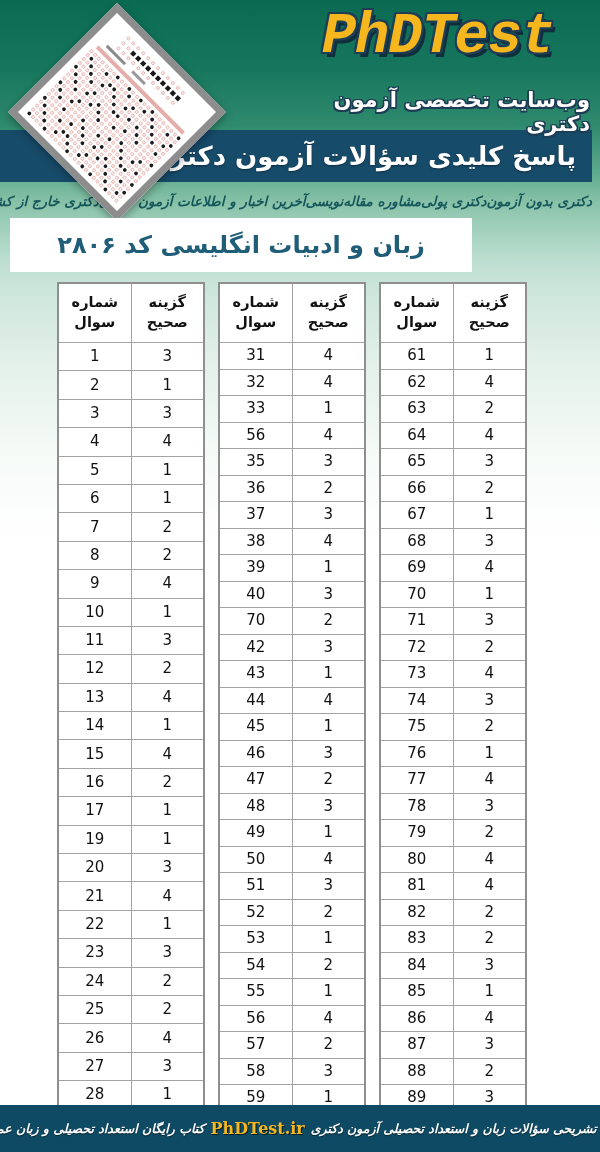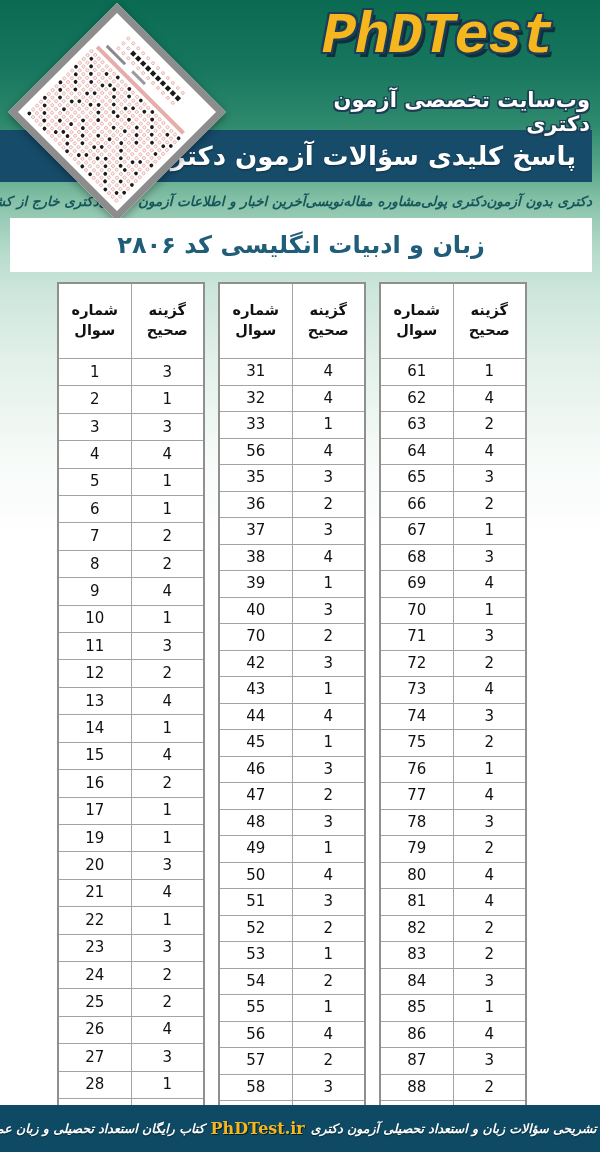--- a/index.html
+++ b/index.html
@@ -52,42 +52,42 @@
   .diamond{
     position:absolute;left:40px;top:35px;width:140px;height:140px;
     transform:rotate(45deg);
     border:7px solid #8d8d8d;background:#ffffff;
     box-shadow:2px 2px 8px rgba(0,0,0,.35);
     z-index:5;overflow:hidden;
   }
   .diamond svg{display:block;width:140px;height:140px;}
   
   .title-bar{
-    position:absolute;top:218px;left:10px;width:582px;height:54px;
+    position:absolute;top:218px;left:10px;width:462px;height:54px;
     background:#ffffff;display:flex;align-items:center;justify-content:center;
     direction:rtl;z-index:6;
   }
   .title-bar span{
     color:var(--title_teal,#205d78);font-size:24px;font-weight:bold;
   }
   
   .tables{
     position:absolute;top:282px;left:57px;display:flex;gap:13px;z-index:4;
   }
   table{
     border-collapse:collapse;background:#ffffff;
     border:2px solid #8f8f8f;width:148px;table-layout:fixed;
   }
   th,td{
     border:1px solid #a3a3a3;text-align:center;vertical-align:middle;
     font-family:"DejaVu Sans",sans-serif;color:#111111;padding:0;
   }
   th{
     font-size:14.5px;font-weight:bold;direction:rtl;
-    padding:17px 0;line-height:1.35;height:40px;
+    padding:9px 0;line-height:1.35;height:40px;
   }
   td{font-size:15px;height:25.5px;line-height:1;}
   
   .footer{
     position:absolute;bottom:0;left:0;width:600px;height:47px;
     background:var(--footer_teal,#0e4a63);
     display:flex;align-items:center;justify-content:center;gap:6px;
     direction:rtl;white-space:nowrap;z-index:7;
   }
   .footer .f-text{
@@ -696,24 +696,20 @@
           </tr>
           <tr>
             <td>27</td>
             <td>3</td>
           </tr>
           <tr>
             <td>28</td>
             <td>1</td>
           </tr>
           <tr>
-            <td>29</td>
-            <td>2</td>
-          </tr>
-          <tr>
             <td>30</td>
             <td>2</td>
           </tr>
         </tbody>
       </table>
       <table>
         <thead>
           <tr>
             <th>
               <div>شماره</div>

